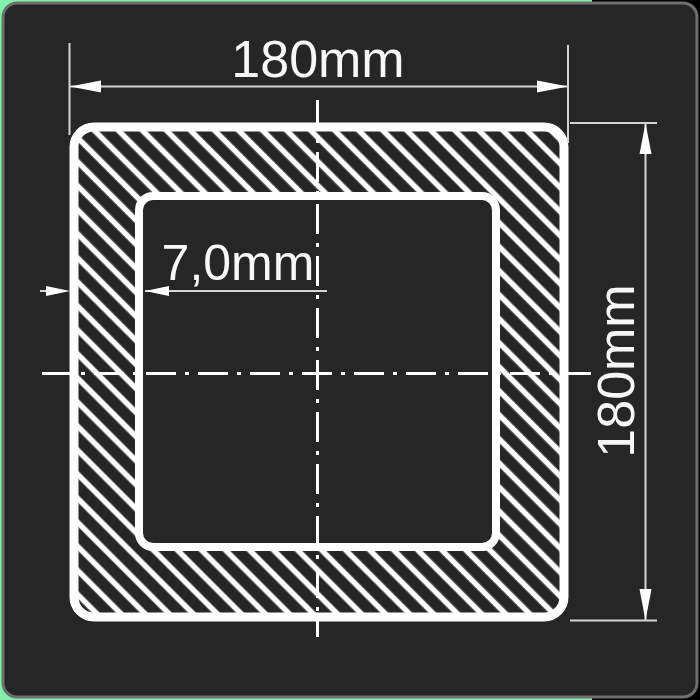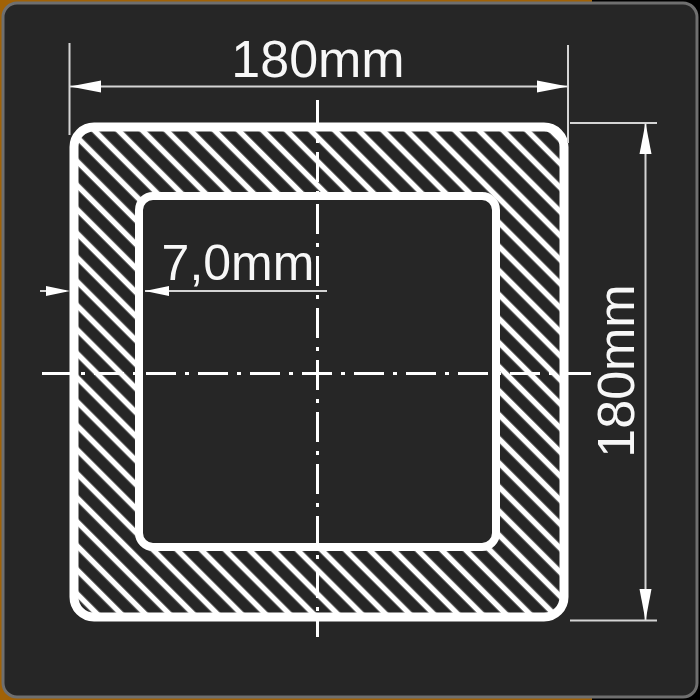--- a/index.html
+++ b/index.html
@@ -7,21 +7,21 @@
     padding: 0;
     background: #000000;
     width: 700px;
     height: 700px;
     overflow: hidden;
   }
   .canvas {
     position: relative;
     width: 592px;
     height: 700px;
-    background: #a16207;
+    background: #86efac;
     font-family: "Liberation Sans", sans-serif;
   }
   svg { display: block; }
   text {
     font-family: "Liberation Sans", sans-serif;
     fill: #f7f7f7;
   }
 </style>
 </head>
 <body>

